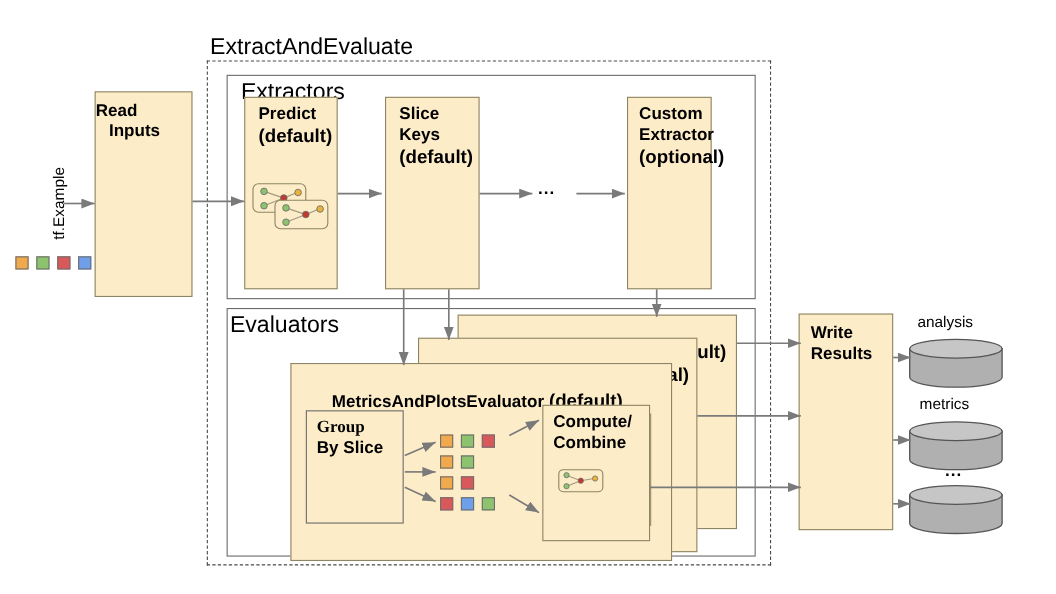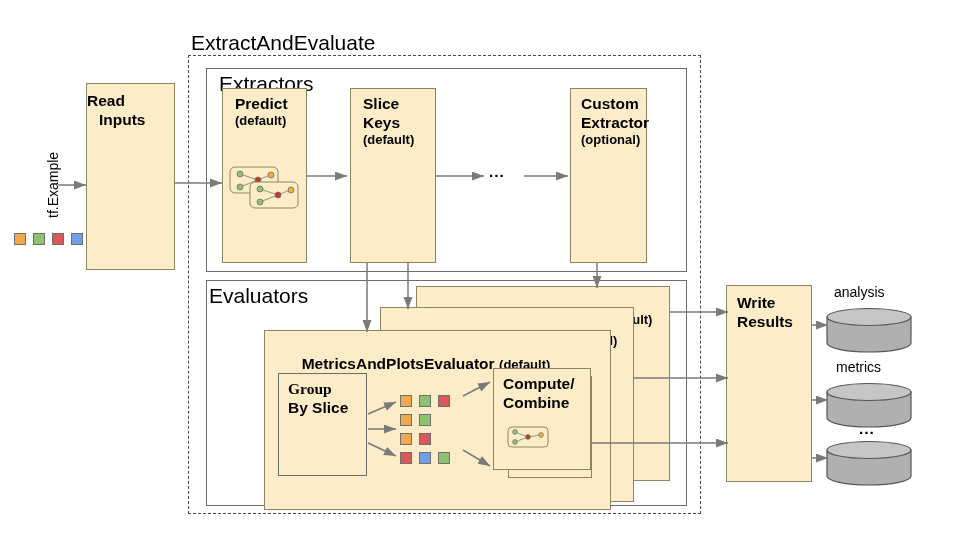--- a/index.html
+++ b/index.html
@@ -11,21 +11,21 @@
   
   .fillbox{background:#fdecc8;border:1px solid #8c8564;}
   .plainbox{background:transparent;border:1px solid #6b6b6b;}
   .dashbox{background:transparent;border:1px dashed #4a4a4a;}
 
   .lbl{position:absolute;white-space:pre;line-height:1.12;}
 
   
   .t-group{font-size:21px;font-weight:normal;}
   .t-box{font-size:15.5px;font-weight:bold;}
-  .t-sub{font-size:13px;font-weight:bold;}
+  .t-sub{font-size:17px;font-weight:bold;}
   .t-plain{font-size:14px;}
 
   
   .chip{position:absolute;width:12px;height:12px;border:1.3px solid #6f6f6f;box-sizing:border-box;}
   .c-orange{background:#f0a94c;}
   .c-green{background:#8dc26f;}
   .c-red{background:#d9595b;}
   .c-blue{background:#6f9fe8;}
 
   svg{position:absolute;left:0;top:0;width:960px;height:540px;overflow:visible;}
@@ -153,21 +153,21 @@
     <span class="chip c-orange" style="left:0px;top:38px;"></span>
     <span class="chip c-red" style="left:19px;top:38px;"></span>
 
     <span class="chip c-red" style="left:0px;top:57px;"></span>
     <span class="chip c-blue" style="left:19px;top:57px;"></span>
     <span class="chip c-green" style="left:38px;top:57px;"></span>
   </div>
 
   <div class="abs fillbox" style="left:508px;top:376px;width:84px;height:102px;z-index:13;"></div>
 
-  <div class="abs fillbox" style="left:493px;top:368px;width:98px;height:102px;z-index:14;">
+  <div class="abs fillbox" style="left:493px;top:368px;width:98px;height:124px;z-index:14;">
     <div class="lbl t-box" style="left:9px;top:6px;">Compute/</div>
     <div class="lbl t-box" style="left:9px;top:25px;">Combine</div>
     <svg style="position:absolute;left:13px;top:57px;width:42px;height:22px;" viewBox="0 0 42 22">
       <rect x="1" y="1" width="40" height="20" rx="4" ry="4" fill="#fdecc8" stroke="#8c8564" stroke-width="1"></rect>
       <path d="M8,6 L21,11 L33,9 M8,16 L21,11" stroke="#a09a80" stroke-width="1" fill="none"></path>
       <circle cx="8" cy="6" r="2.4" fill="#8dc26f" stroke="#6f6f6f" stroke-width="0.7"></circle>
       <circle cx="8" cy="16" r="2.4" fill="#8dc26f" stroke="#6f6f6f" stroke-width="0.7"></circle>
       <circle cx="21" cy="11" r="2.4" fill="#c0392b" stroke="#6f6f6f" stroke-width="0.7"></circle>
       <circle cx="34" cy="9" r="2.4" fill="#e9b33a" stroke="#6f6f6f" stroke-width="0.7"></circle>
     </svg>

